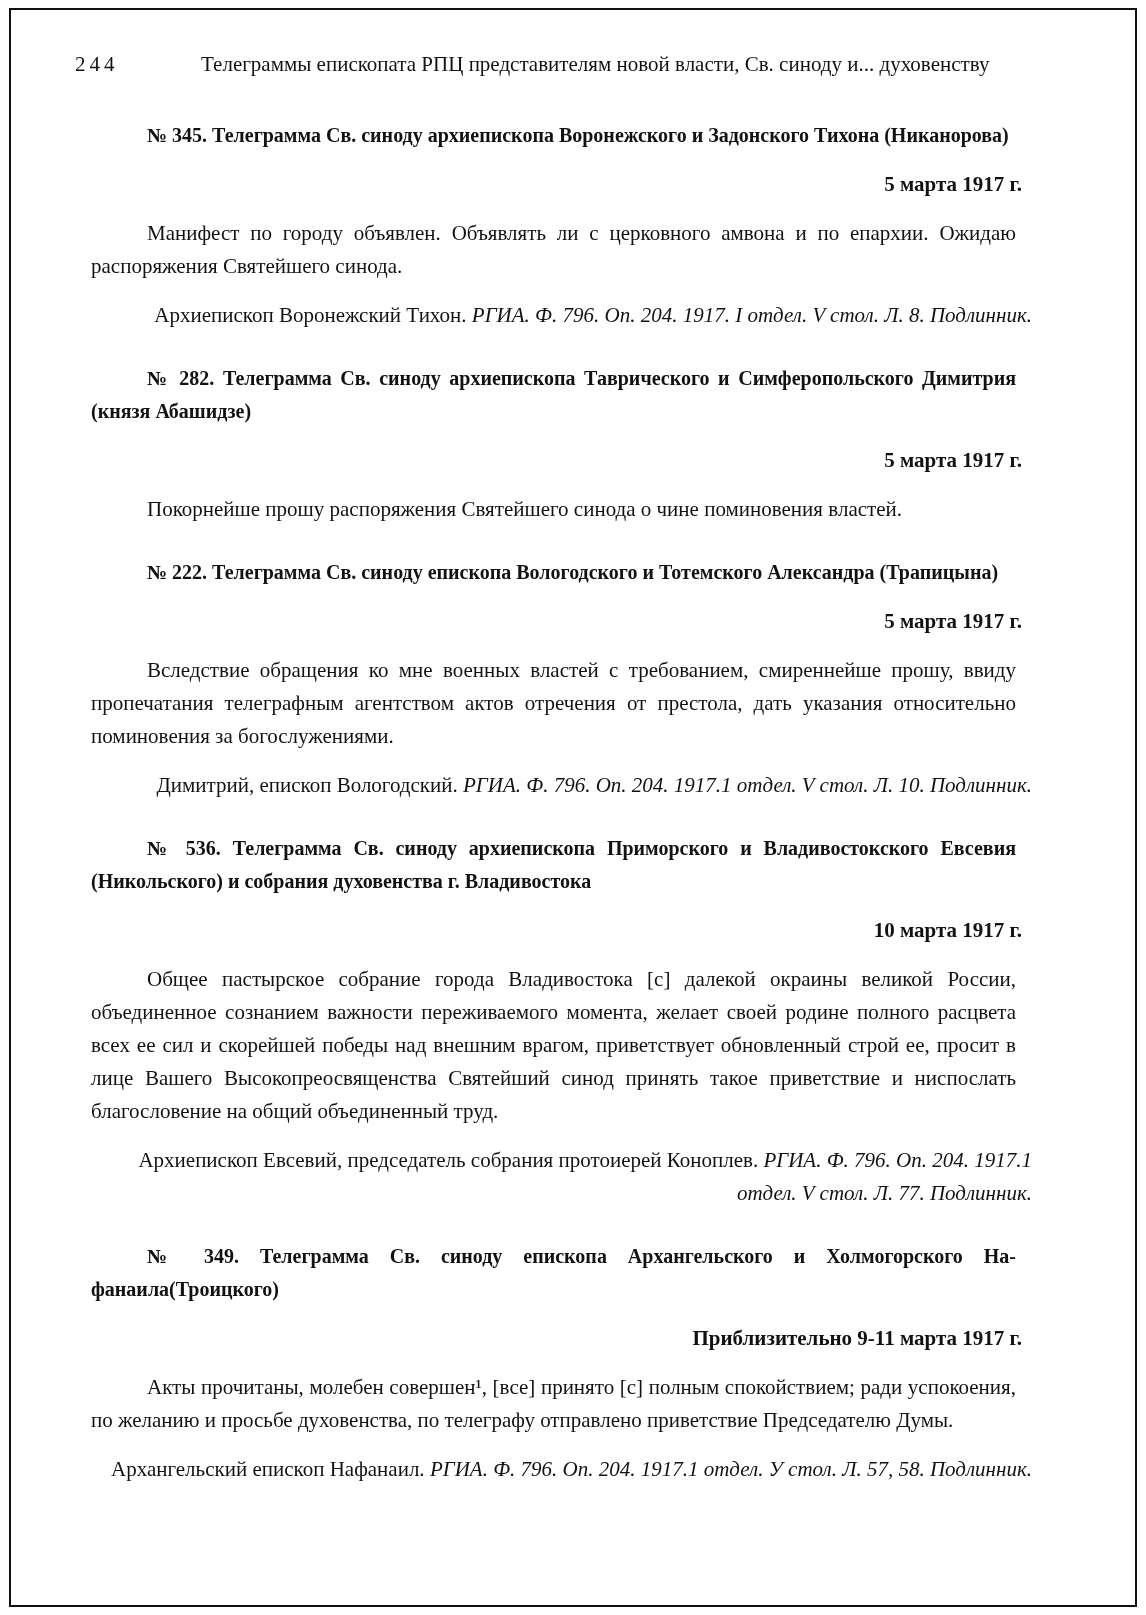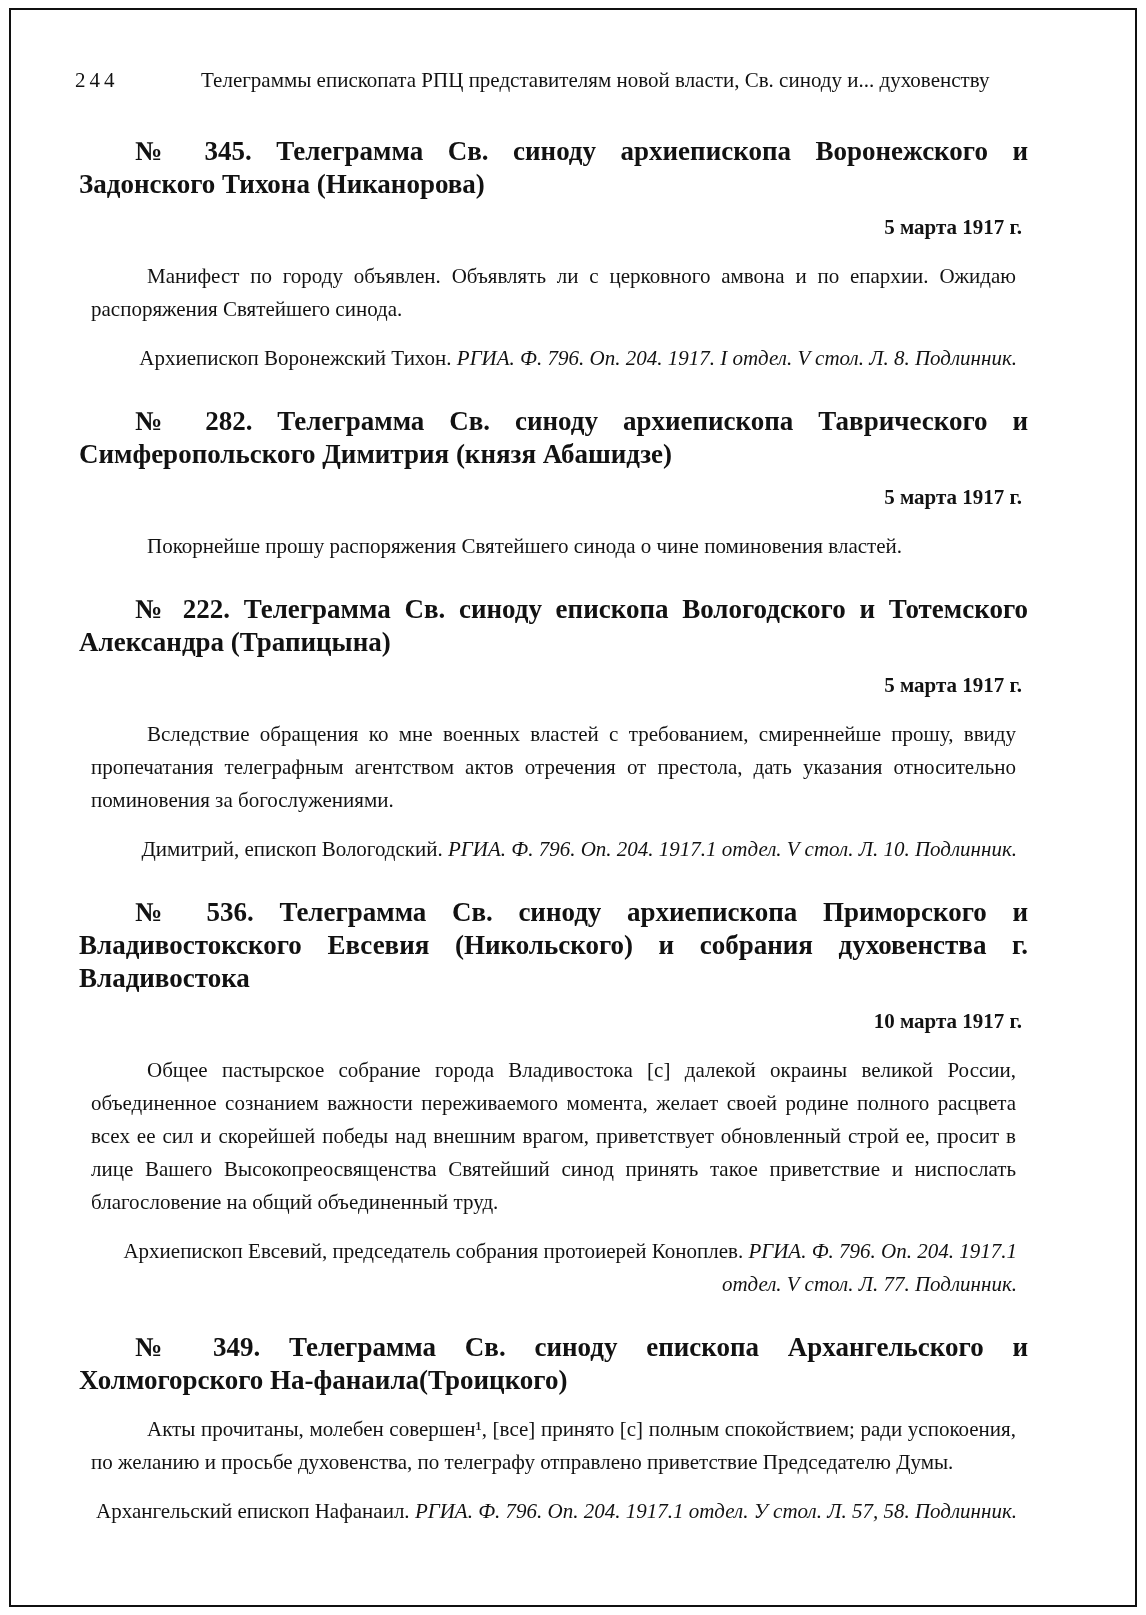--- a/index.html
+++ b/index.html
@@ -22,21 +22,21 @@
     position: absolute;
     top: 8px;
     left: 9px;
     right: 9px;
     bottom: 8px;
     border: 2px solid #101010;
     pointer-events: none;
   }
   .inner {
     position: absolute;
-    top: 16px;
+    top: 0;
     left: 75px;
     width: 957px;
   }
   .running-head {
     display: flex;
     align-items: baseline;
     margin-top: 52px;
     font-size: 21px;
   }
   .pageno {
@@ -51,39 +51,39 @@
     font-family: Liberation Serif, serif;
   }
   .content {
     margin-top: 42px;
     font-size: 21px;
     line-height: 33px;
   }
   .entry { margin-top: 30px; }
   .entry:first-child { margin-top: 0; }
   .entry-title {
-    margin: 4px;
-    font-size: 27px;
+    margin: 16px;
+    font-size: 20px;
     font-weight: bold;
     text-align: justify;
     text-indent: 56px;
     line-height: 33px;
   }
   .entry-date {
     margin: 10px;
     font-weight: bold;
     text-align: right;
   }
   .entry-body {
     margin: 16px;
     text-align: justify;
     text-indent: 56px;
   }
   .entry-sig {
-    margin: 15px;
+    margin: 0;
     text-align: right;
   }
   .sig-source {
     font-style: italic;
   }
 </style>
 </head>
 <body>
 
 <div class="page">
@@ -129,20 +129,21 @@
         <p class="entry-date">10 марта 1917 г.</p>
         <p class="entry-body">Общее пастырское собрание города Владивостока [с] далекой окраины великой России, объединенное сознанием важности переживаемого момента, желает своей родине полного расцвета всех ее сил и скорейшей победы над внешним врагом, приветствует обновленный строй ее, просит в лице Вашего Высокопреосвященства Святейший синод принять такое приветствие и ниспослать благословение на общий объединенный труд.</p>
         <p class="entry-sig">
           <span class="sig-name">Архиепископ Евсевий, председатель собрания протоиерей Коноплев.</span>
           <span class="sig-source">РГИА. Ф. 796. Оп. 204. 1917.1 отдел. V стол. Л. 77. Подлинник.</span>
         </p>
       </section>
 
       <section class="entry">
         <h2 class="entry-title">№ 349. Телеграмма Св. синоду епископа Архангельского и Холмогорского На-фанаила(Троицкого)</h2>
+        <p class="entry-date">Приблизительно 9-11 марта 1917 г.</p>
         <p class="entry-body">Акты прочитаны, молебен совершен¹, [все] принято [с] полным спокойствием; ради успокоения, по желанию и просьбе духовенства, по телеграфу отправлено приветствие Председателю Думы.</p>
         <p class="entry-sig">
           <span class="sig-name">Архангельский епископ Нафанаил.</span>
           <span class="sig-source">РГИА. Ф. 796. Оп. 204. 1917.1 отдел. У стол. Л. 57, 58. Подлинник.</span>
         </p>
       </section>
 
     </main>
   </div>
 </div>

